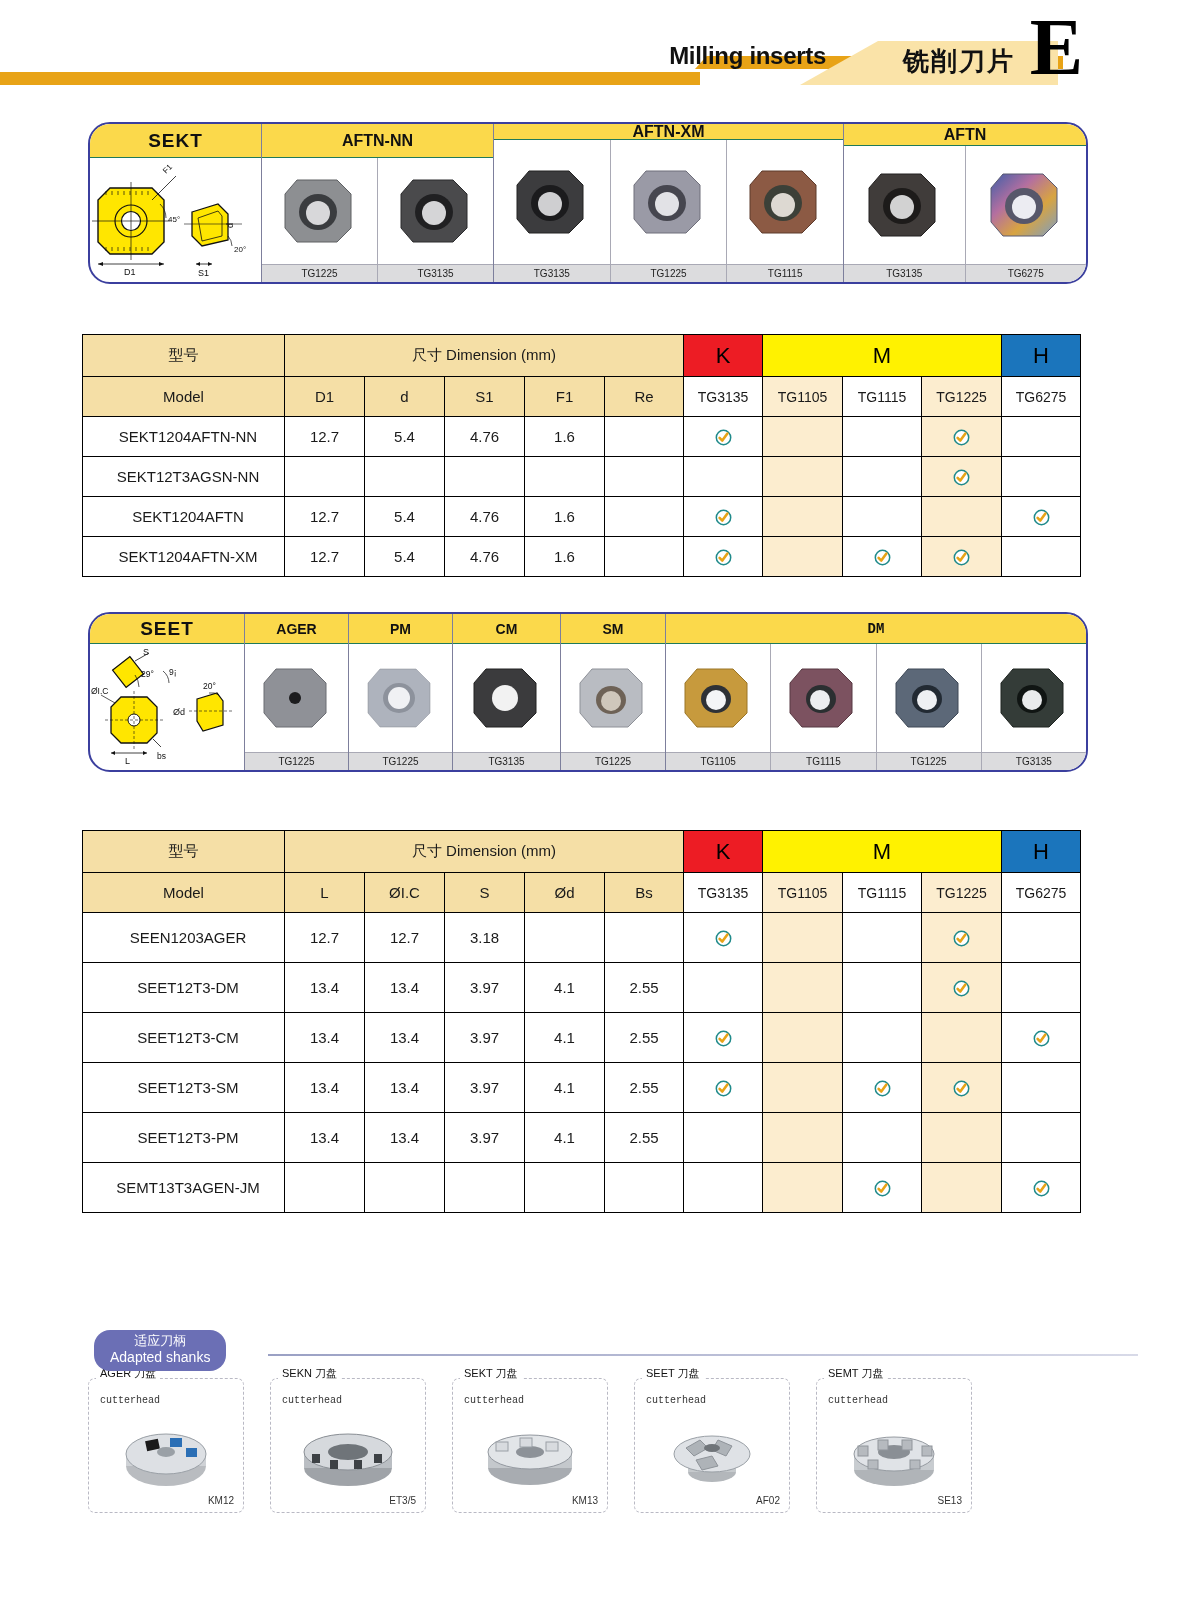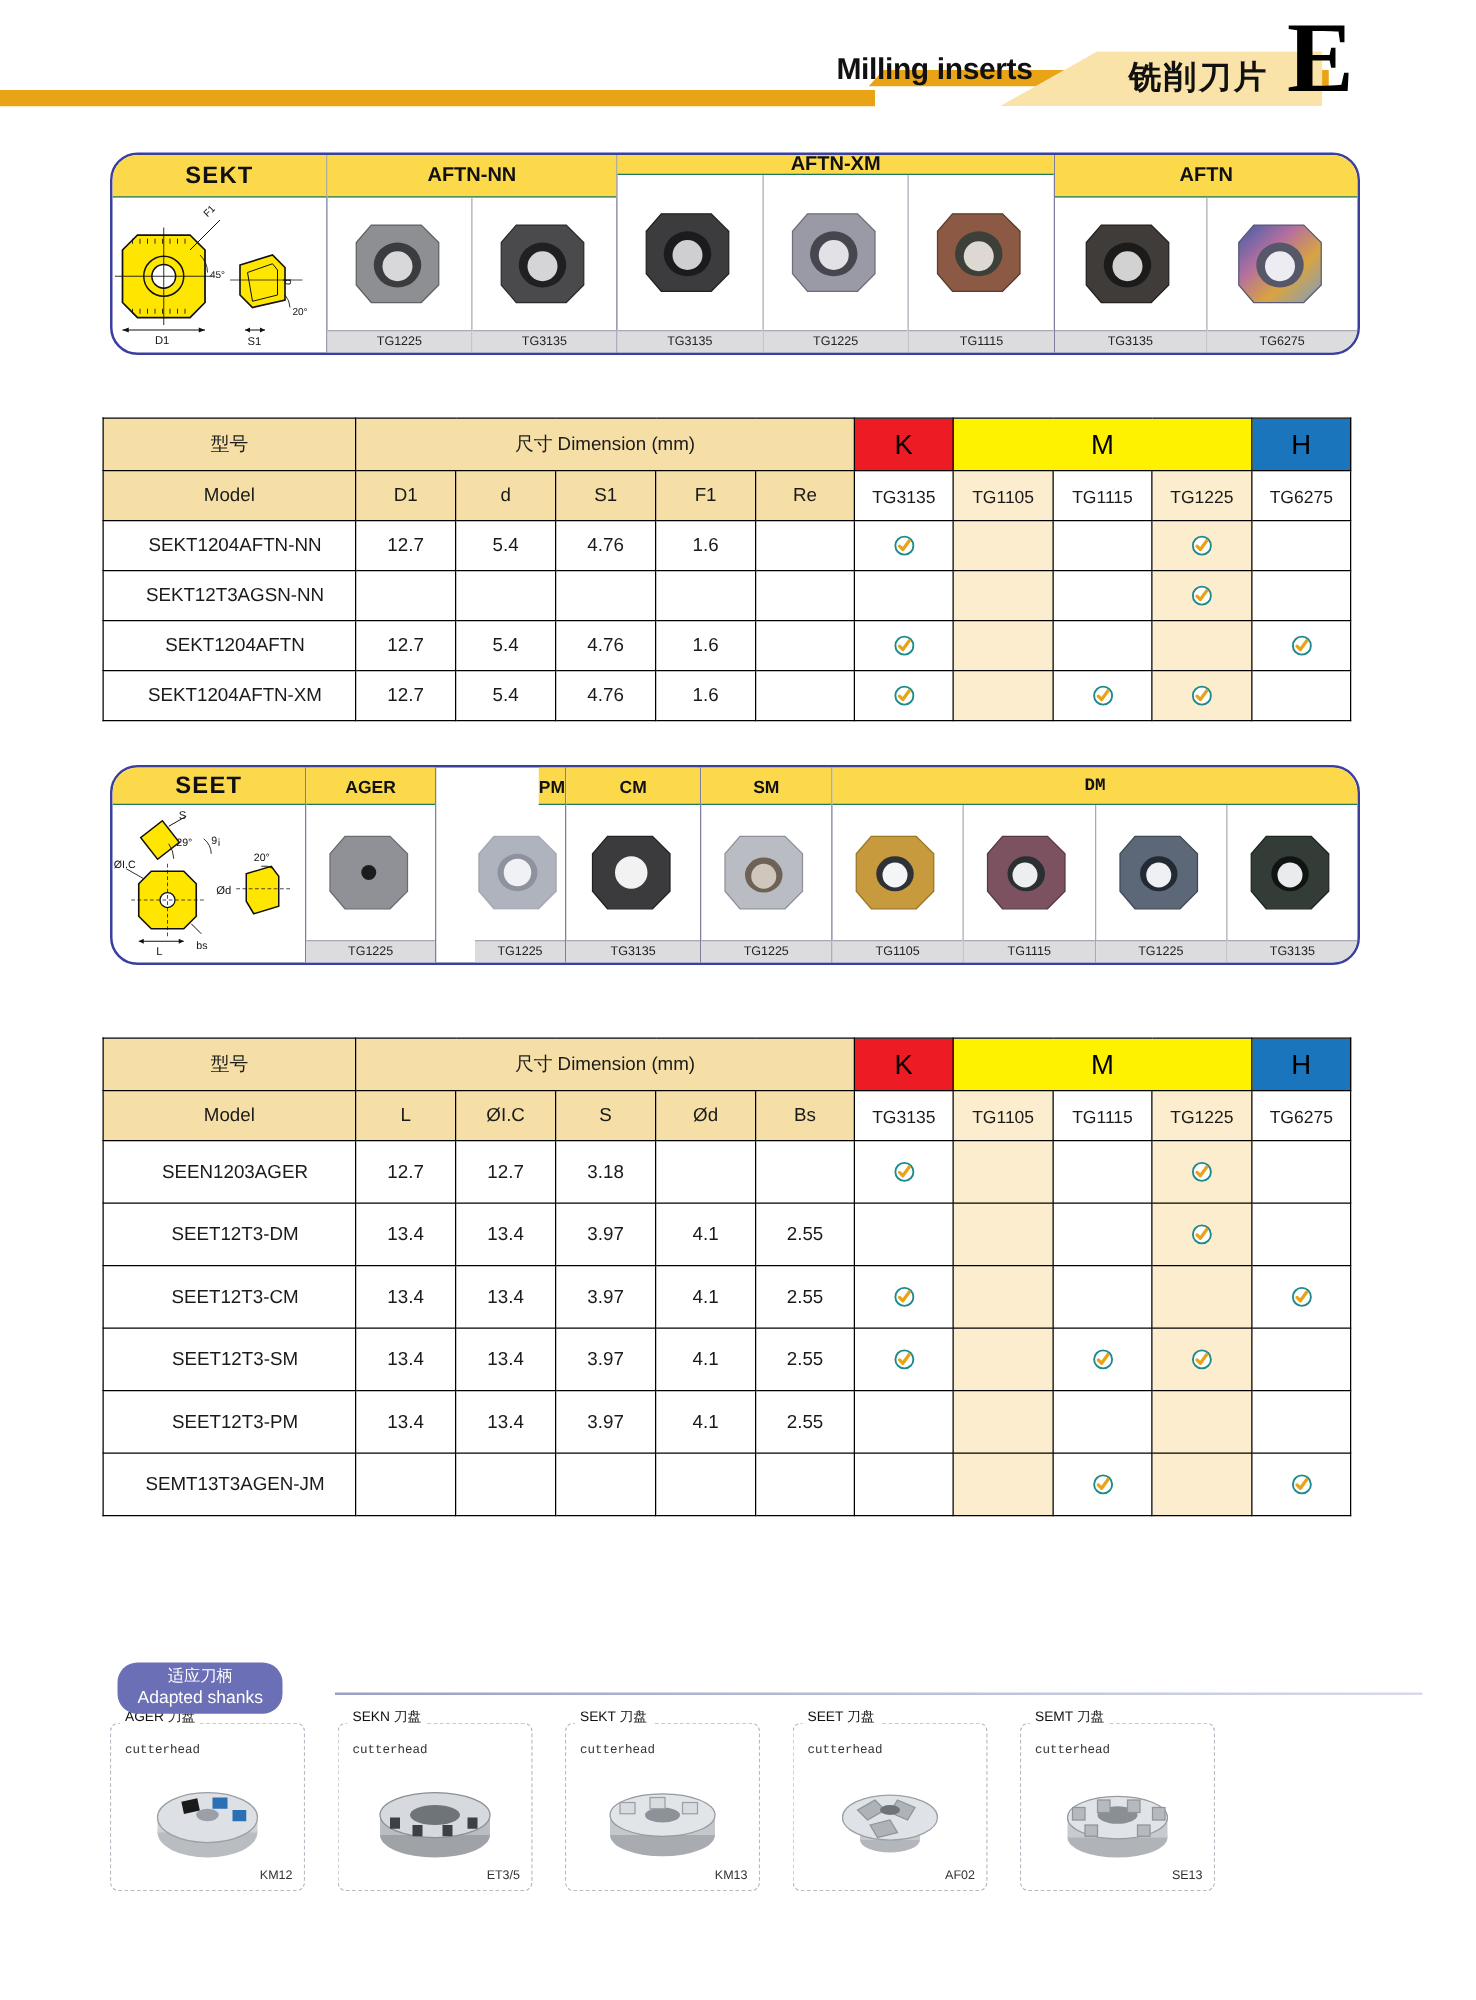--- a/index.html
+++ b/index.html
@@ -278,21 +278,21 @@
               <ellipse cx="37" cy="40" rx="19" ry="18" fill="#3c4038"></ellipse>
               <circle cx="37" cy="42" r="12" fill="#ddd9d2"></circle>
             </svg>
           </div>
           <div class="insert-grade">TG1115</div>
         </div>
       </div>
     </div>
 
     <div class="panel-col" style="width:242px;">
-      <div class="panel-hd" style="height:34px;">AFTN</div>
+      <div class="panel-hd" style="height:22px;">AFTN</div>
       <div class="panel-body">
         <div class="insert-cell">
           <div class="insert-img">
             <svg width="78" height="78" viewBox="0 0 78 78">
               <path d="M16,8 L56,8 L70,22 L70,56 L56,70 L16,70 L4,56 L4,22 Z" fill="#403c3a" stroke="#232120" stroke-width="1"></path>
               <ellipse cx="37" cy="40" rx="19" ry="18" fill="#1d1b1a"></ellipse>
               <circle cx="37" cy="41" r="12" fill="#d2d2d2"></circle>
             </svg>
           </div>
           <div class="insert-grade">TG3135</div>
@@ -482,21 +482,21 @@
             <svg width="72" height="72" viewBox="0 0 72 72">
               <path d="M15,7 L51,7 L65,21 L65,51 L51,65 L15,65 L3,51 L3,21 Z" fill="#8f9197" stroke="#6a6c72" stroke-width="1"></path>
               <circle cx="34" cy="36" r="6" fill="#1c1c1e"></circle>
             </svg>
           </div>
           <div class="insert-grade">TG1225</div>
         </div>
       </div>
     </div>
 
-    <div class="panel-col" style="width:104px;align-items:flex-end;">
+    <div class="panel-col" style="width:104px;">
       <div class="panel-hd" style="height:30px;font-size:14px;">PM</div>
       <div class="panel-body">
         <div class="insert-cell">
           <div class="insert-img">
             <svg width="72" height="72" viewBox="0 0 72 72">
               <path d="M15,7 L51,7 L65,21 L65,51 L51,65 L15,65 L3,51 L3,21 Z" fill="#aeb3bd" stroke="#84889180" stroke-width="1"></path>
               <ellipse cx="34" cy="36" rx="16" ry="15" fill="#8d929c"></ellipse>
               <circle cx="34" cy="36" r="11" fill="#f0f1f4"></circle>
             </svg>
           </div>

